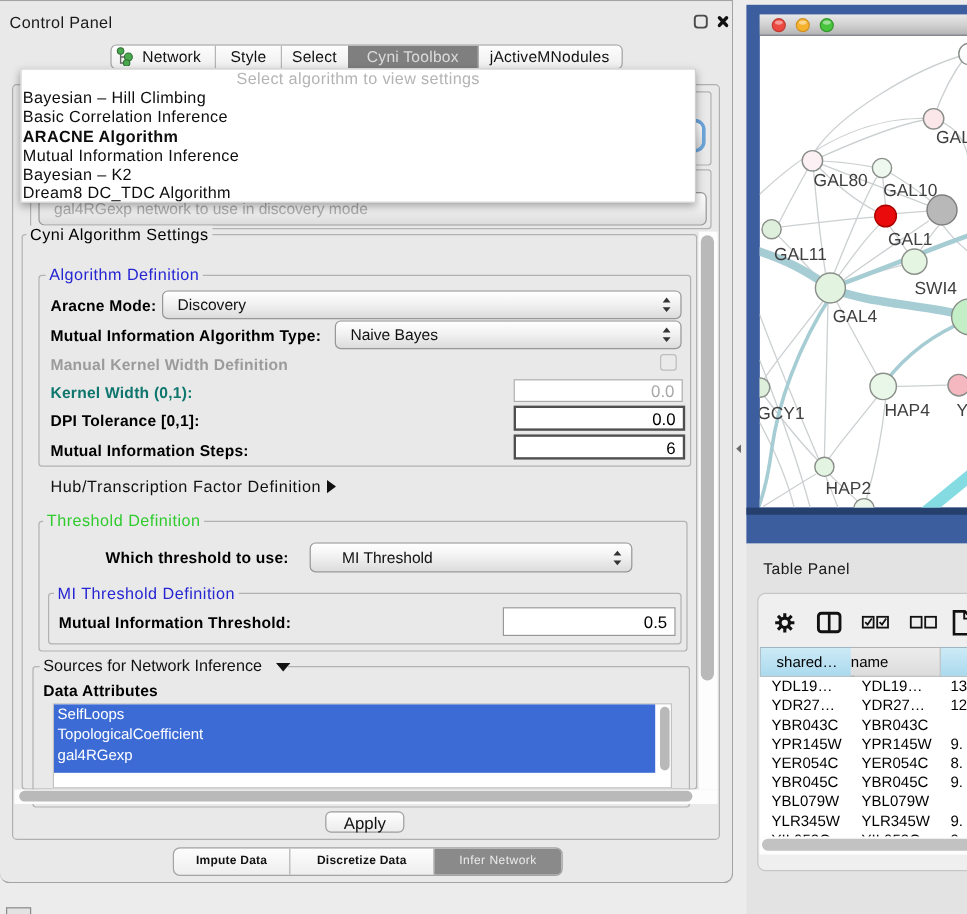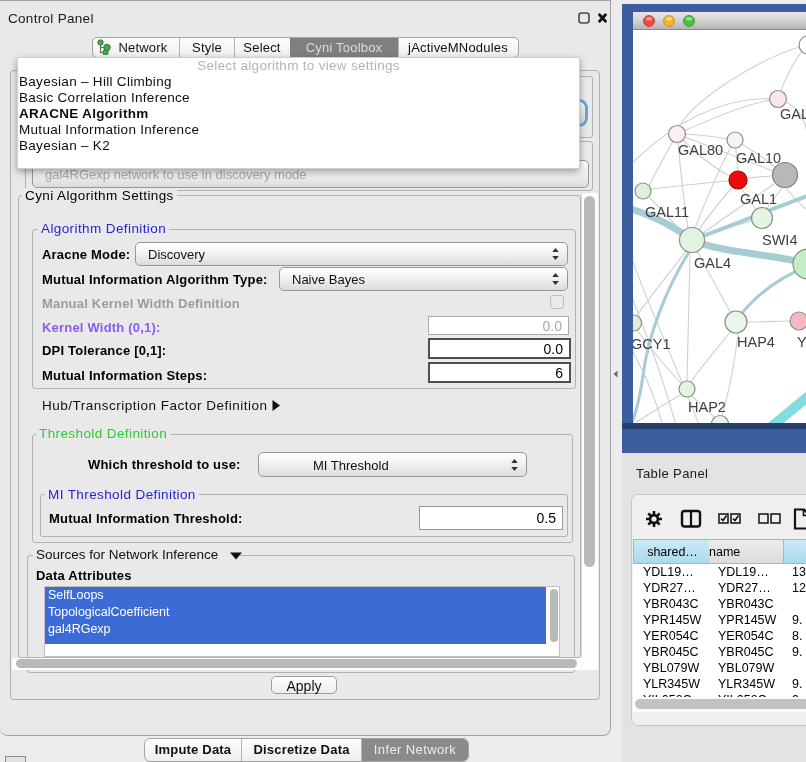--- a/index.html
+++ b/index.html
@@ -78,21 +78,21 @@
 <div class="combo" style="left:279px;top:267px;width:287px;height:22px;">
   <span class="ctext">Naive Bayes</span>
   <svg class="arr" viewBox="0 0 9 14">
       <path d="M1.2 5 L4.5 1 L7.8 5 Z M1.2 9 L4.5 13 L7.8 9 Z" fill="#333"></path>
     </svg>
 </div>
 
 <div class="abs blbl" style="left:42px;top:296px;color:#9b9b9b;">Manual Kernel Width Definition</div>
 <div class="abs" style="left:550px;top:295px;width:12px;height:12px;border:1px solid #bdbdbd;border-radius:3px;background:#eaeaea;"></div>
 
-<div class="abs blbl" style="left:42px;top:320px;color:#8b5cf6;">Kernel Width (0,1):</div>
+<div class="abs blbl" style="left:42px;top:320px;color:#0f766e;">Kernel Width (0,1):</div>
 <div class="tin" style="left:428px;top:316px;width:139px;height:17px;border:1px solid #ababab;">
     <span style="color:#a9a9a9;">0.0</span>
   </div>
 
 <div class="abs blbl" style="left:42px;top:343px;">DPI Tolerance [0,1]:</div>
 <div class="tin" style="left:428px;top:338px;width:139px;height:17px;border:2px solid #4f4f4f;">
     <span>0.0</span>
   </div>
 
 <div class="abs blbl" style="left:42px;top:356px;margin-top:12px;">Mutual Information Steps:</div>
@@ -103,21 +103,21 @@
 <div class="abs" style="left:42px;top:398px;font-size:13.5px;letter-spacing:0.5px;color:#111;">Hub/Transcription Factor Definition</div>
 <svg class="abs" style="left:271px;top:399px;" width="10" height="13" viewBox="0 0 10 13">
     <path d="M1.5 1 L9 6.5 L1.5 12 Z" fill="#111"></path>
   </svg>
 
 <div class="grpbox" style="left:32px;top:434px;width:539px;height:107px;"></div>
 <div class="grptitle" style="left:36px;top:426px;color:#2fcb2f;">Threshold Definition</div>
 
 <div class="abs blbl" style="left:88px;top:457px;text-align:center;">Which threshold to use:</div>
 <div class="combo" style="left:258px;top:452px;width:267px;height:23px;">
-  <span class="ctext" style="left:26px;margin-left:28px;">MI Threshold</span>
+  <span class="ctext" style="left:26px;">MI Threshold</span>
   <svg class="arr" viewBox="0 0 9 14">
       <path d="M1.2 5 L4.5 1 L7.8 5 Z M1.2 9 L4.5 13 L7.8 9 Z" fill="#333"></path>
     </svg>
 </div>
 
 <div class="grpbox" style="left:40px;top:494px;width:526px;height:41px;"></div>
 <div class="grptitle" style="left:45px;top:487px;color:#2525d2;">MI Threshold Definition</div>
 <div class="abs blbl" style="left:49px;top:511px;">Mutual Information Threshold:</div>
 <div class="tin" style="left:419px;top:506px;width:142px;height:22px;border:1px solid #989898;">
     <span>0.5</span>
@@ -139,37 +139,38 @@
 <div class="abs" style="left:550px;top:589px;width:8px;height:53px;background:#b9b9b9;border-radius:4px;"></div>
 
 <div class="abs" style="left:581px;top:193px;width:17px;height:465px;background:#fdfdfd;border-left:1px solid #d8d8d8;box-sizing:border-box;"></div>
 <div class="abs" style="left:584px;top:196px;width:11px;height:371px;background:#b9b9b9;border-radius:5.5px;"></div>
 <div class="abs" style="left:12px;top:658px;width:586px;height:12px;background:#fdfdfd;"></div>
 <div class="abs" style="left:16px;top:659px;width:561px;height:9px;background:#b9b9b9;border-radius:4.5px;"></div>
 
 <div class="abs" style="left:271px;top:676px;width:66px;height:18px;border:1px solid #9d9d9d;border-radius:5px;
  background:linear-gradient(180deg,#ffffff,#ececec);font-size:14px;color:#111;text-align:center;line-height:18px;box-sizing:border-box;">Apply</div>
 
-<div class="abs" style="left:144px;top:738px;width:323px;height:22px;border:1px solid #a4a4a4;border-radius:6px;
-  background:linear-gradient(180deg,#fdfdfd,#eeeeee);overflow:hidden;font-size:13px;letter-spacing:0.2px;font-weight:bold;color:#111;">
+<div class="abs" style="left:144px;top:706px;width:323px;height:22px;border:1px solid #a4a4a4;border-radius:6px;
+  background:linear-gradient(180deg,#fdfdfd,#eeeeee);overflow:hidden;font-size:10px;letter-spacing:0.2px;font-weight:bold;color:#111;">
   <div class="abs" style="left:0;top:0;width:97px;height:22px;line-height:22px;text-align:center;border-right:1px solid #b4b4b4;box-sizing:border-box;">Impute Data</div>
   <div class="abs" style="left:97px;top:0;width:120px;height:22px;line-height:22px;text-align:center;border-right:1px solid #b4b4b4;box-sizing:border-box;">Discretize Data</div>
   <div class="abs" style="left:217px;top:0;width:106px;height:22px;line-height:22px;text-align:center;background:#8a8a8a;color:#ececec;font-weight:normal;letter-spacing:0.4px;">Infer Network</div>
 </div>
 
 <div class="abs" style="left:5px;top:756px;width:19px;height:10px;border:1.5px solid #8a8a8a;background:#e2e2e2;"></div>
 
 <div class="abs" style="left:17px;top:57px;width:563px;height:112px;background:#fff;border:1px solid #cfcfcf;
   box-shadow:0 3px 7px rgba(0,0,0,0.35);font-size:13.5px;letter-spacing:0.3px;color:#0d0d0d;box-sizing:border-box;">
   <div style="text-align:center;color:#b4b4b4;height:16px;line-height:16px;">Select algorithm to view settings</div>
   <div class="pit">Bayesian – Hill Climbing</div>
   <div class="pit">Basic Correlation Inference</div>
   <div class="pit" style="font-weight:bold;">ARACNE Algorithm</div>
   <div class="pit">Mutual Information Inference</div>
   <div class="pit">Bayesian – K2</div>
+  <div class="pit">Dream8 DC_TDC Algorithm</div>
 </div>
 
 <svg class="abs" style="left:613px;top:370px;" width="5" height="8" viewBox="0 0 5 8">
     <path d="M4.5 0.5 L0.5 4 L4.5 7.5 Z" fill="#6a6a6a"></path>
   </svg>
 
 <div class="abs" style="left:622px;top:4px;width:184px;height:449px;background:#3d5e9e;"></div>
 <div class="abs" style="left:622px;top:423px;width:184px;height:6px;background:#26406e;"></div>
 <div class="abs" style="left:633px;top:12px;width:173px;height:18px;
   background:linear-gradient(180deg,#e8e8e8 0%,#d2d2d2 50%,#b4b4b4 100%);border-bottom:1px solid #8a8a8a;box-sizing:border-box;"></div>

